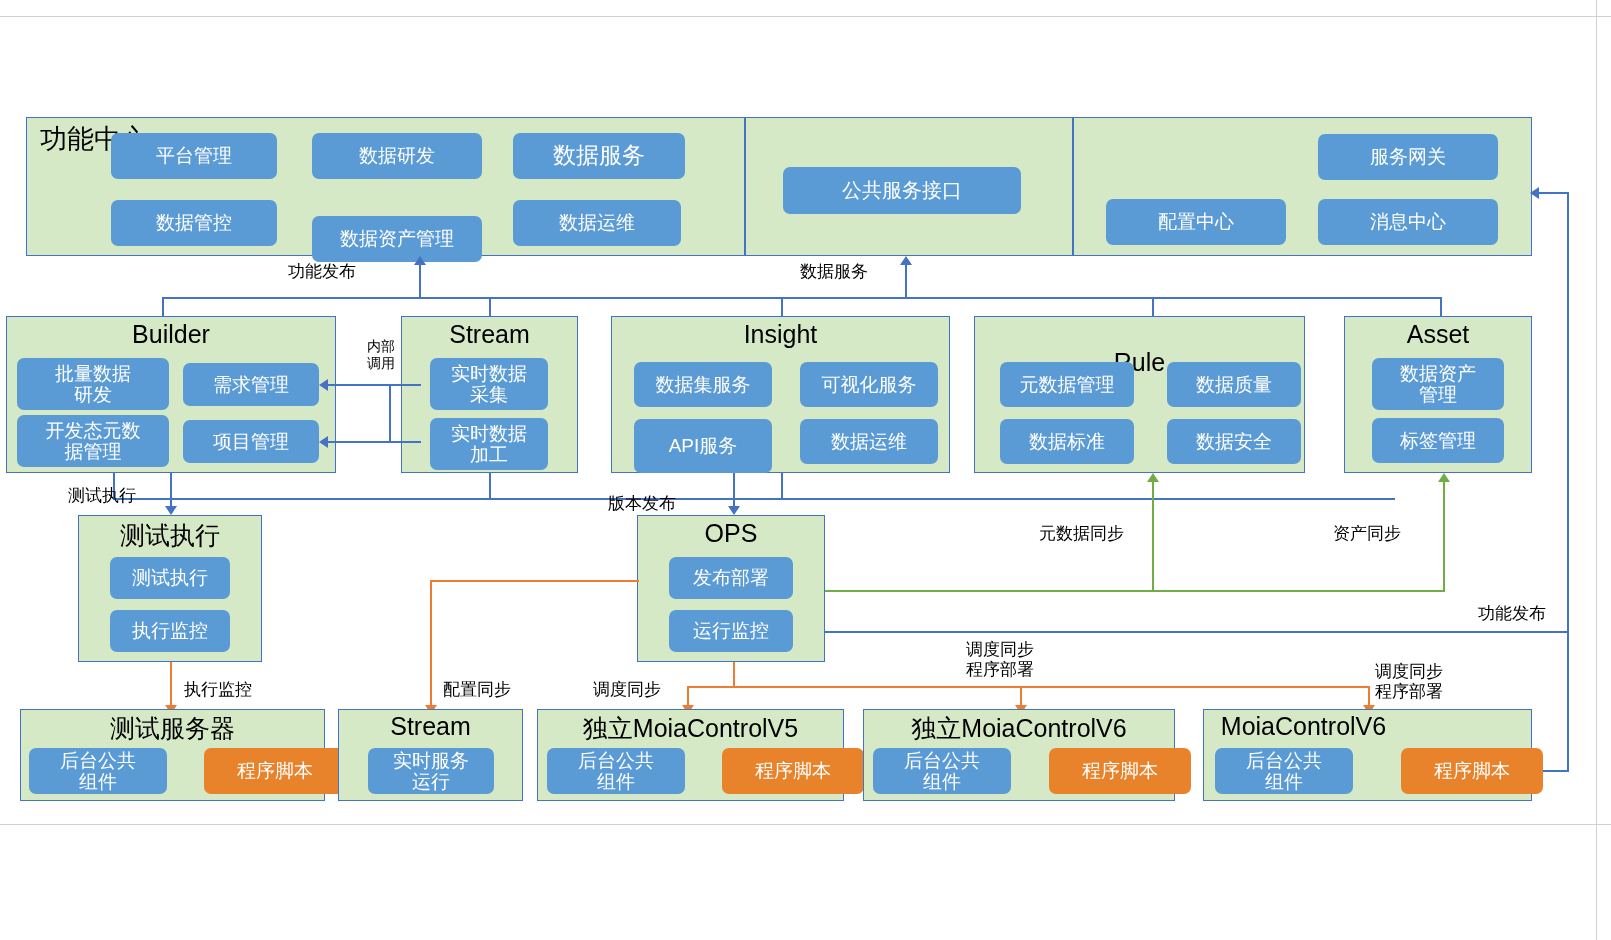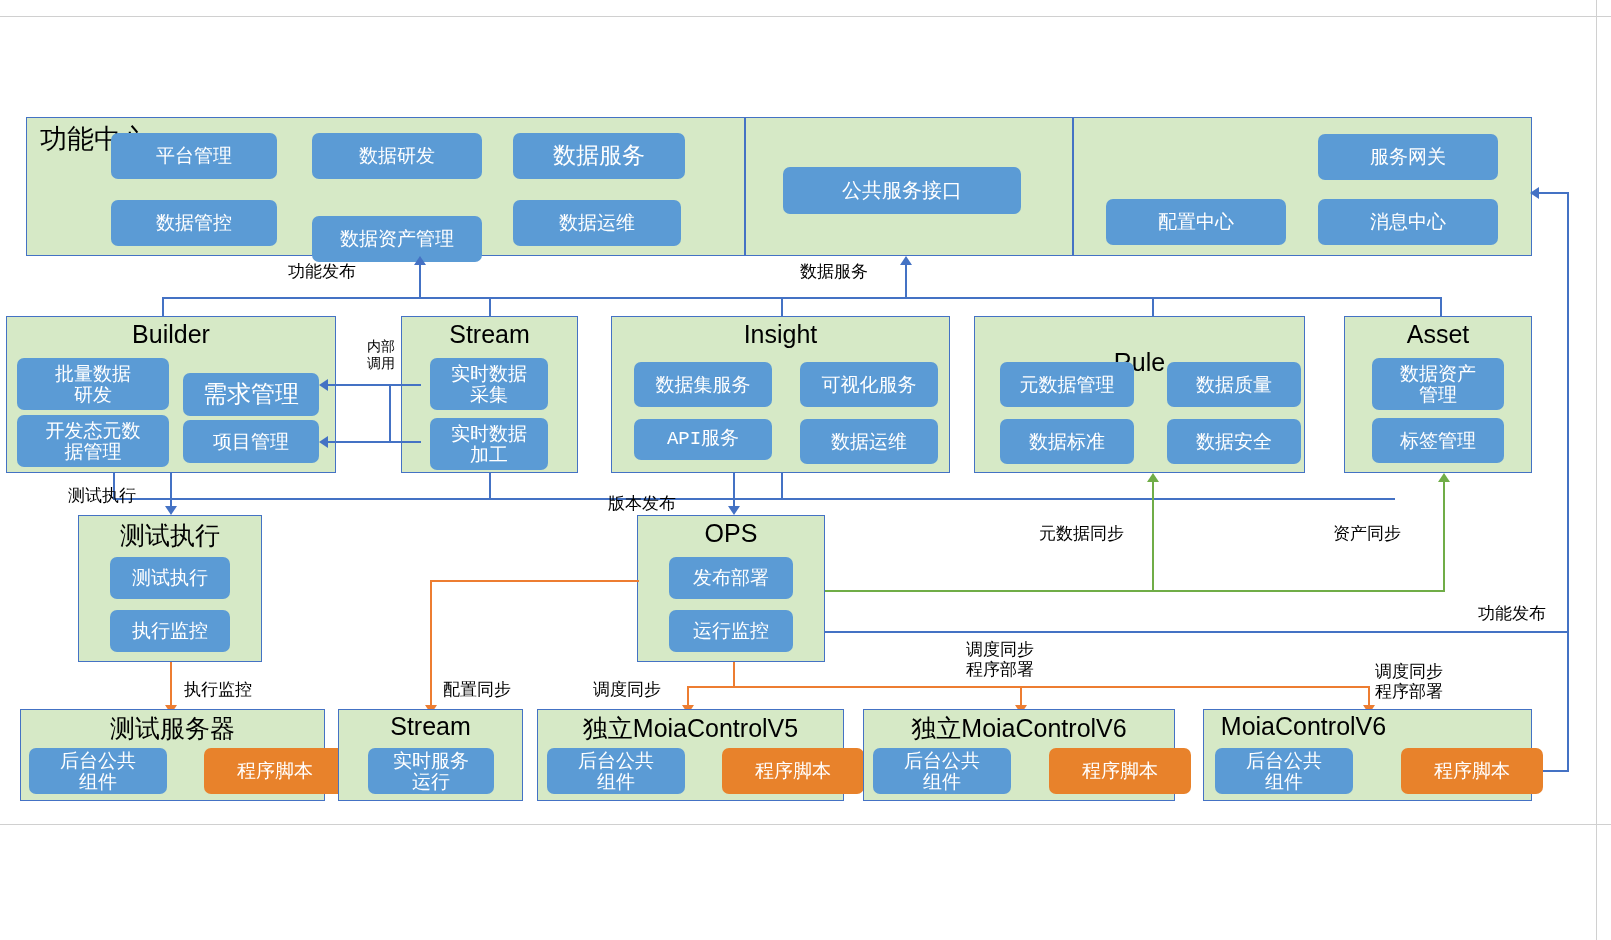--- a/index.html
+++ b/index.html
@@ -69,21 +69,21 @@
   <div class="vline" style="left:162px;top:297px;height:19px;"></div>
   <div class="vline" style="left:489px;top:297px;height:19px;"></div>
   <div class="vline" style="left:781px;top:297px;height:19px;"></div>
   <div class="vline" style="left:1152px;top:297px;height:19px;"></div>
   <div class="vline" style="left:1440px;top:297px;height:19px;"></div>
 
   <div class="panel" style="left:6px;top:316px;width:330px;height:157px;"></div>
   <div class="ptitle" style="left:6px;top:320px;width:330px;font-size:25px;">Builder</div>
   <div class="chip" style="left:17px;top:358px;width:152px;height:52px;font-size:19px;white-space:pre-line;">批量数据
 研发</div>
-  <div class="chip" style="left:183px;top:373px;width:136px;height:43px;font-size:24px;white-space:pre-line;">需求管理</div>
+  <div class="chip" style="left:183px;top:363px;width:136px;height:43px;font-size:19px;white-space:pre-line;">需求管理</div>
   <div class="chip" style="left:17px;top:415px;width:152px;height:52px;font-size:19px;white-space:pre-line;">开发态元数
 据管理</div>
   <div class="chip" style="left:183px;top:420px;width:136px;height:43px;font-size:19px;white-space:pre-line;">项目管理</div>
 
   <div class="panel" style="left:401px;top:316px;width:177px;height:157px;"></div>
   <div class="ptitle" style="left:401px;top:320px;width:177px;font-size:25px;">Stream</div>
   <div class="chip" style="left:430px;top:358px;width:118px;height:52px;font-size:19px;white-space:pre-line;">实时数据
 采集</div>
   <div class="chip" style="left:430px;top:418px;width:118px;height:52px;font-size:19px;white-space:pre-line;">实时数据
 加工</div>
@@ -93,21 +93,21 @@
   <div class="hline" style="left:325px;top:384px;width:96px;"></div>
   <div class="arr left" style="left:319px;top:379px;"></div>
   <div class="vline" style="left:389px;top:384px;height:58px;"></div>
   <div class="hline" style="left:325px;top:441px;width:96px;"></div>
   <div class="arr left" style="left:319px;top:436px;"></div>
 
   <div class="panel" style="left:611px;top:316px;width:339px;height:157px;"></div>
   <div class="ptitle" style="left:611px;top:320px;width:339px;font-size:25px;">Insight</div>
   <div class="chip" style="left:634px;top:362px;width:138px;height:45px;font-size:19px;">数据集服务</div>
   <div class="chip" style="left:800px;top:362px;width:138px;height:45px;font-size:19px;">可视化服务</div>
-  <div class="chip" style="left:634px;top:419px;width:138px;height:41px;font-size:19px;font-family:Liberation Mono, monospace;">API服务</div>
+  <div class="chip" style="left:634px;top:419px;width:138px;height:54px;font-size:19px;">API服务</div>
   <div class="chip" style="left:800px;top:419px;width:138px;height:45px;font-size:19px;">数据运维</div>
 
   <div class="panel" style="left:974px;top:316px;width:331px;height:157px;"></div>
   <div class="ptitle" style="left:974px;top:320px;width:331px;font-size:25px;margin-top:28px;">Rule</div>
   <div class="chip" style="left:1000px;top:362px;width:134px;height:45px;font-size:19px;">元数据管理</div>
   <div class="chip" style="left:1167px;top:362px;width:134px;height:45px;font-size:19px;">数据质量</div>
   <div class="chip" style="left:1000px;top:419px;width:134px;height:45px;font-size:19px;">数据标准</div>
   <div class="chip" style="left:1167px;top:419px;width:134px;height:45px;font-size:19px;">数据安全</div>
 
   <div class="panel" style="left:1344px;top:316px;width:188px;height:157px;"></div>

